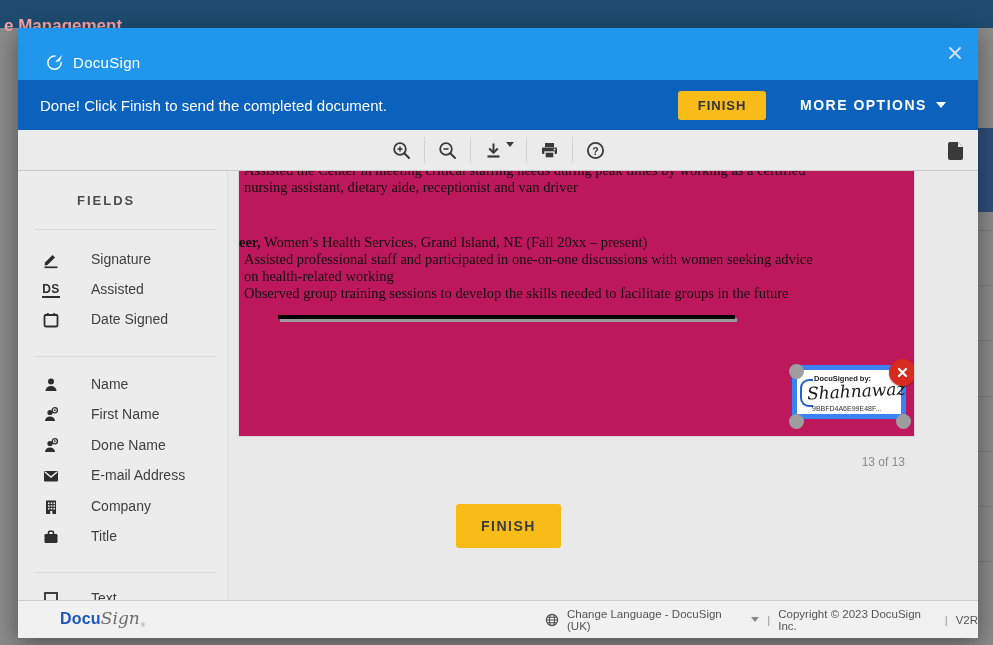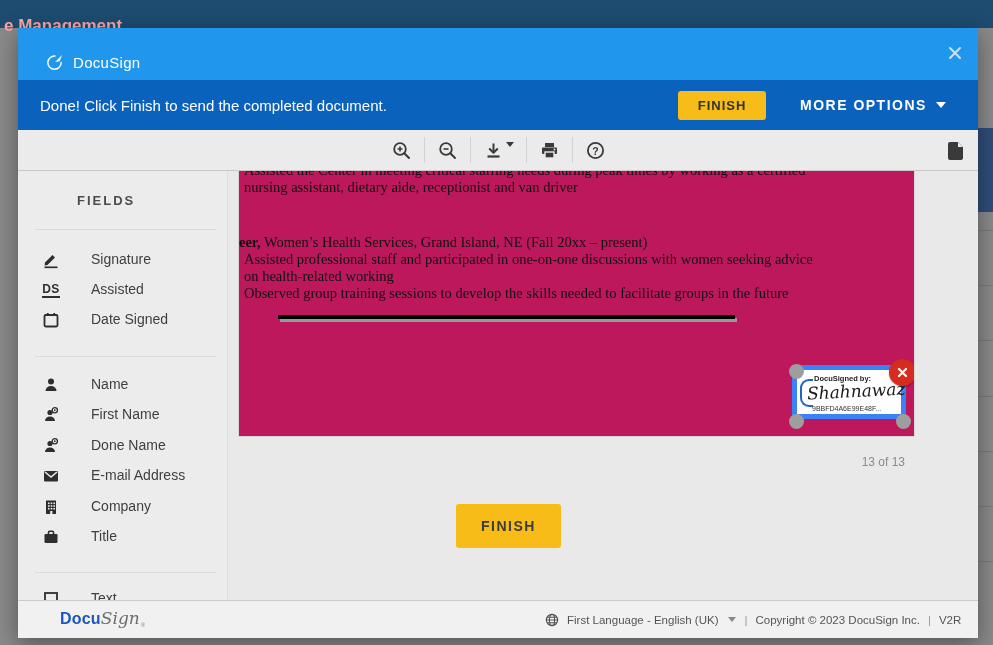--- a/index.html
+++ b/index.html
@@ -333,21 +333,21 @@
       </div>
       <div class="f-right">
         <span style="display:flex">
           <svg width="14" height="14" viewBox="0 0 14 14">
               <circle cx="7" cy="7" r="5.6" fill="none" stroke="#555" stroke-width="1.2"></circle>
               <ellipse cx="7" cy="7" rx="2.6" ry="5.6" fill="none" stroke="#555" stroke-width="1.1"></ellipse>
               <path d="M1.4 7 H12.6 M2.2 4.2 H11.8 M2.2 9.8 H11.8" stroke="#555" stroke-width="1.1"></path>
             </svg>
         </span>
         <span class="f-lang">
-          <span>First Language - English (UK)</span>
+          <span>Change Language - DocuSign (UK)</span>
           <span class="caret-down-g"></span>
         </span>
         <span class="f-sep">|</span>
         <span>Copyright © 2023 DocuSign Inc.</span>
         <span class="f-sep">|</span>
         <span class="f-ver">V2R</span>
       </div>
     </div>
 
   </div>

